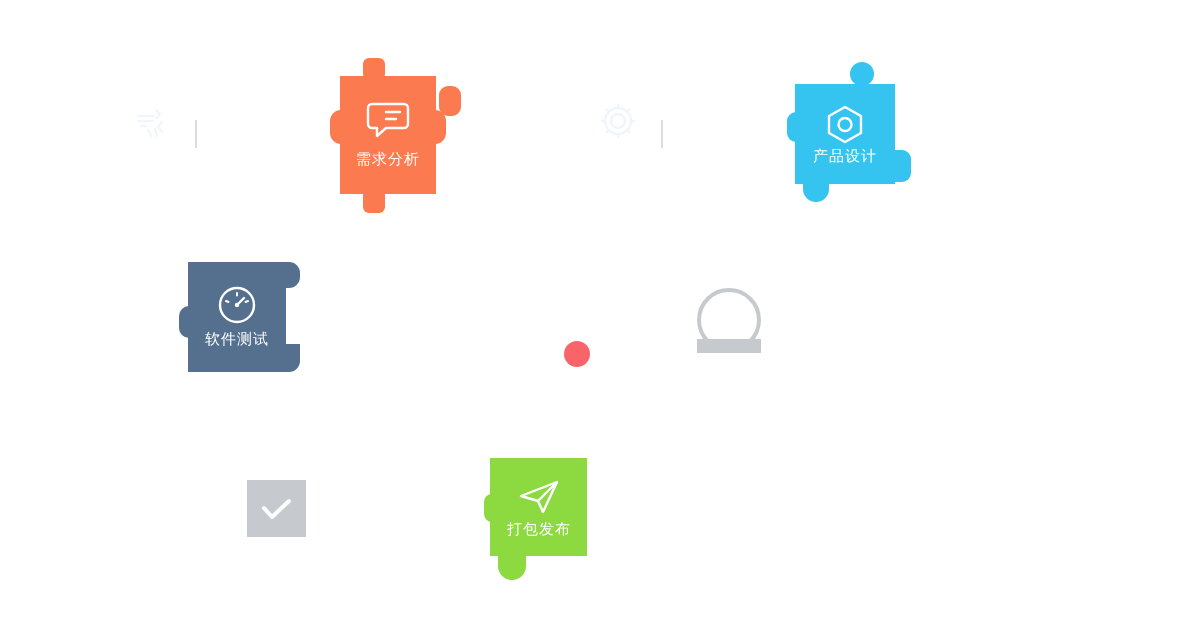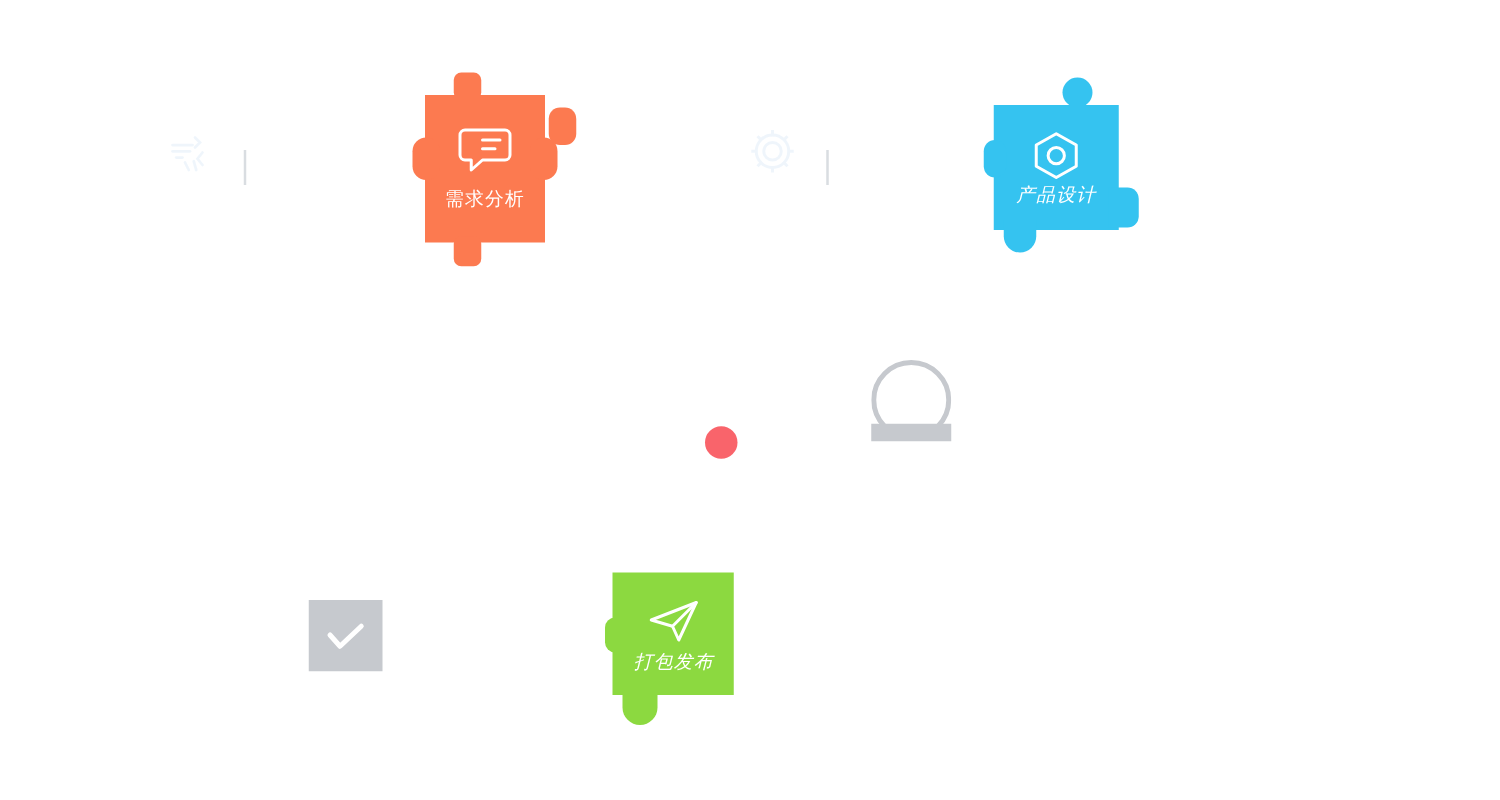--- a/index.html
+++ b/index.html
@@ -99,46 +99,61 @@
       <svg width="44" height="38" viewBox="0 0 44 38">
         <path d="M6 4 h32 a4 4 0 0 1 4 4 v16 a4 4 0 0 1 -4 4 h-18 l-9 8 v-8 h-5 a4 4 0 0 1 -4 -4 v-16 a4 4 0 0 1 4 -4 z" fill="none" stroke="#ffffff" stroke-width="2.4" stroke-linejoin="round"></path>
         <path d="M20 12 h14 M20 19 h10" stroke="#ffffff" stroke-width="2.4" stroke-linecap="round"></path>
       </svg>
     </div>
     <div class="label" style="top:92px;">需求分析</div>
   </div>
 
   <div class="knob" style="position:absolute;left:439px;top:86px;width:22px;height:30px;background:#FC7A50;border-radius:9px;"></div>
 
-  <div class="piece" style="left:795px;top:62px;width:100px;height:130px;font-style:italic;">
+  <div class="piece" style="left:795px;top:62px;width:100px;height:130px;">
     <div class="knob" style="left:55px;top:0px;width:24px;height:24px;background:#35C3F0;"></div>
     <div class="body" style="left:0;top:22px;width:100px;height:100px;background:#35C3F0;"></div>
     <div class="knob" style="left:-8px;top:50px;width:18px;height:30px;background:#35C3F0;border-radius:9px;"></div>
     <div class="knob" style="left:92px;top:88px;width:24px;height:32px;background:#35C3F0;border-radius:0 9px 9px 0;"></div>
     <div class="knob" style="left:8px;top:114px;width:26px;height:26px;background:#35C3F0;border-radius:0 0 13px 13px;"></div>
     <div class="ico" style="top:42px;">
       <svg width="42" height="40" viewBox="0 0 42 40">
         <path d="M21 3 L37 12 V29 L21 38 L5 29 V12 Z" fill="none" stroke="#ffffff" stroke-width="2.4" stroke-linejoin="round"></path>
         <circle cx="21" cy="20.5" r="6.5" fill="none" stroke="#ffffff" stroke-width="2.4"></circle>
       </svg>
     </div>
     <div class="label" style="top:85px;">产品设计</div>
   </div>
 
+  <div class="piece" style="left:188px;top:262px;width:98px;height:116px;">
+    <div class="body" style="left:0;top:0;width:98px;height:110px;background:#55708F;"></div>
+    <div class="knob" style="left:-9px;top:44px;width:20px;height:32px;background:#55708F;border-radius:10px 0 0 10px;"></div>
+    <div class="knob" style="left:90px;top:0px;width:22px;height:26px;background:#55708F;border-radius:0 11px 11px 0;"></div>
+    <div class="knob" style="left:90px;top:82px;width:22px;height:28px;background:#55708F;border-radius:0 0 11px 0;"></div>
+    <div class="ico" style="top:22px;">
+      <svg width="42" height="42" viewBox="0 0 42 42">
+        <circle cx="21" cy="21" r="17" fill="none" stroke="#ffffff" stroke-width="2.4"></circle>
+        <path d="M21 21 L28 14" stroke="#ffffff" stroke-width="2.4" stroke-linecap="round"></path>
+        <circle cx="21" cy="21" r="2.2" fill="#ffffff"></circle>
+        <path d="M10 17 l2.5 1 M21 9 v2.6 M32 17 l-2.5 1" stroke="#ffffff" stroke-width="2" stroke-linecap="round"></path>
+      </svg>
+    </div>
+    <div class="label" style="top:68px;">软件测试</div>
+  </div>
 
 
   <div class="knob" style="position:absolute;left:564px;top:341px;width:26px;height:26px;background:#F9646B;border-radius:50%;"></div>
 
 
   <div class="piece" style="left:490px;top:458px;width:98px;height:122px;">
     <div class="body" style="left:0;top:0;width:97px;height:98px;background:#8CD940;"></div>
     <div class="knob" style="left:-6px;top:36px;width:16px;height:28px;background:#8CD940;border-radius:8px 0 0 8px;"></div>
     <div class="knob" style="left:8px;top:90px;width:28px;height:32px;background:#8CD940;border-radius:0 0 14px 14px;"></div>
     <div class="ico" style="top:20px;">
       <svg width="44" height="40" viewBox="0 0 44 40">
         <path d="M4 18 L40 4 L26 34 L21 23 Z" fill="none" stroke="#ffffff" stroke-width="2.4" stroke-linejoin="round"></path>
         <path d="M21 23 L40 4" stroke="#ffffff" stroke-width="2.4" stroke-linecap="round"></path>
       </svg>
     </div>
-    <div class="label" style="top:62px;font-style:italic;">打包发布</div>
+    <div class="label" style="top:62px;">打包发布</div>
   </div>
 
 </div>
 
 </body></html>

